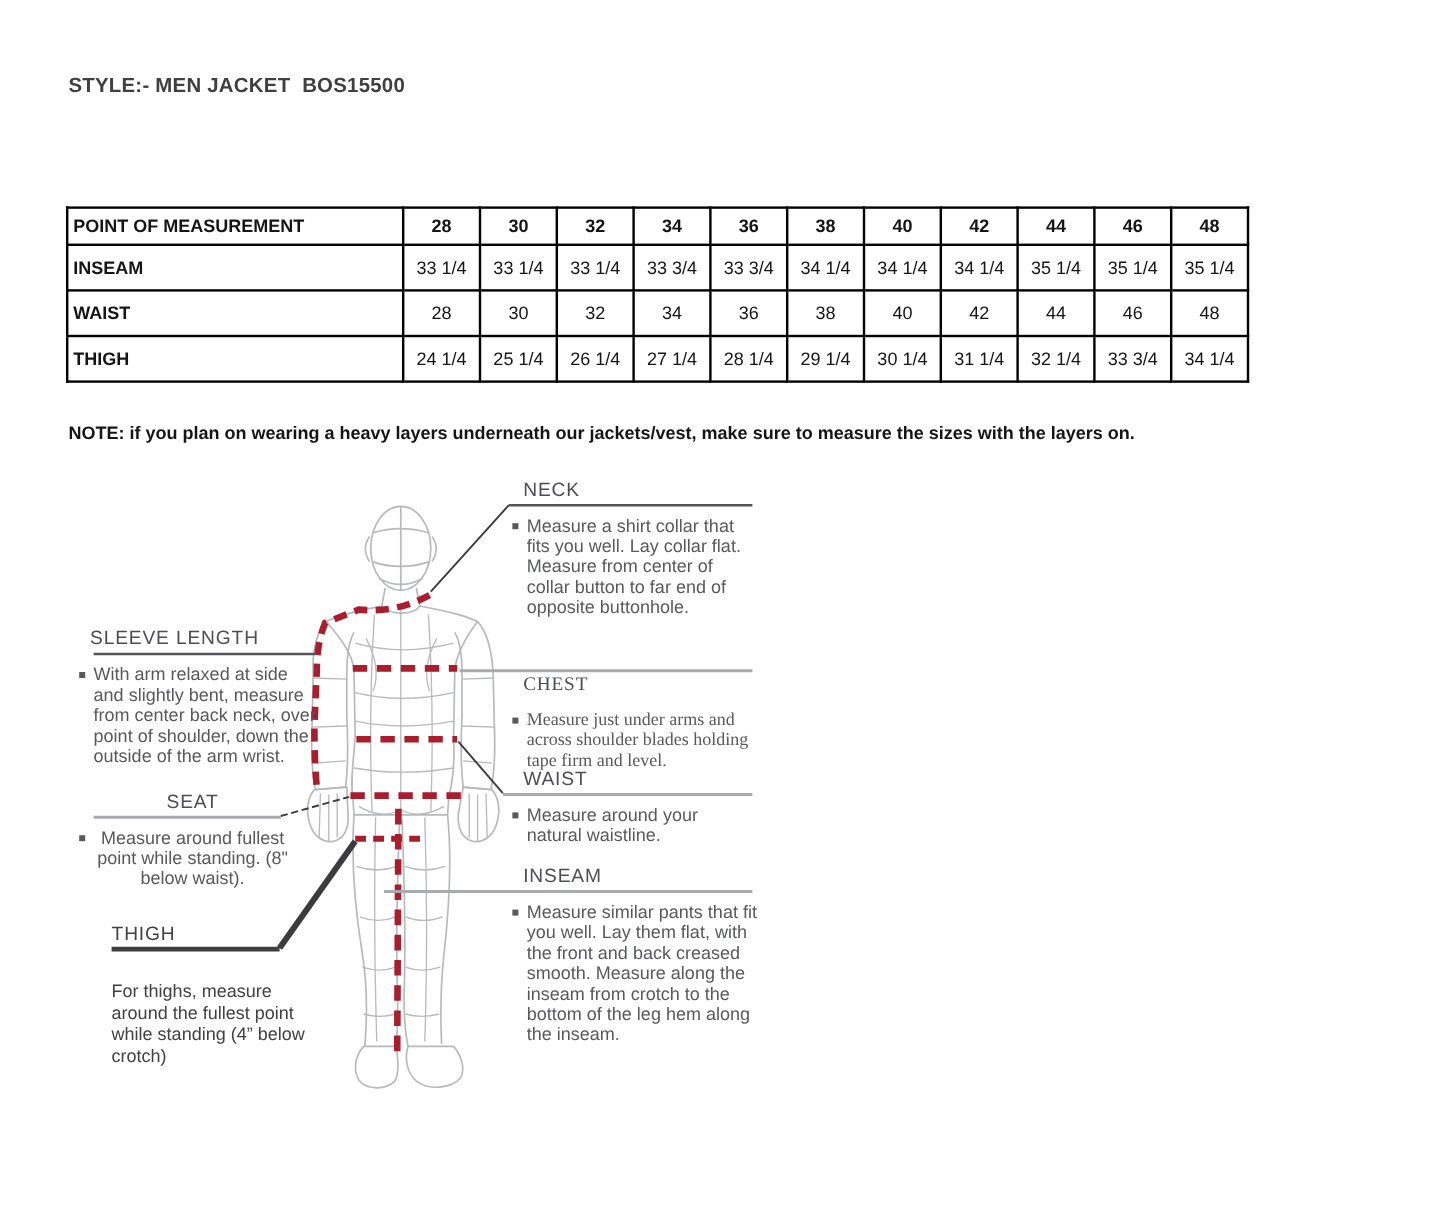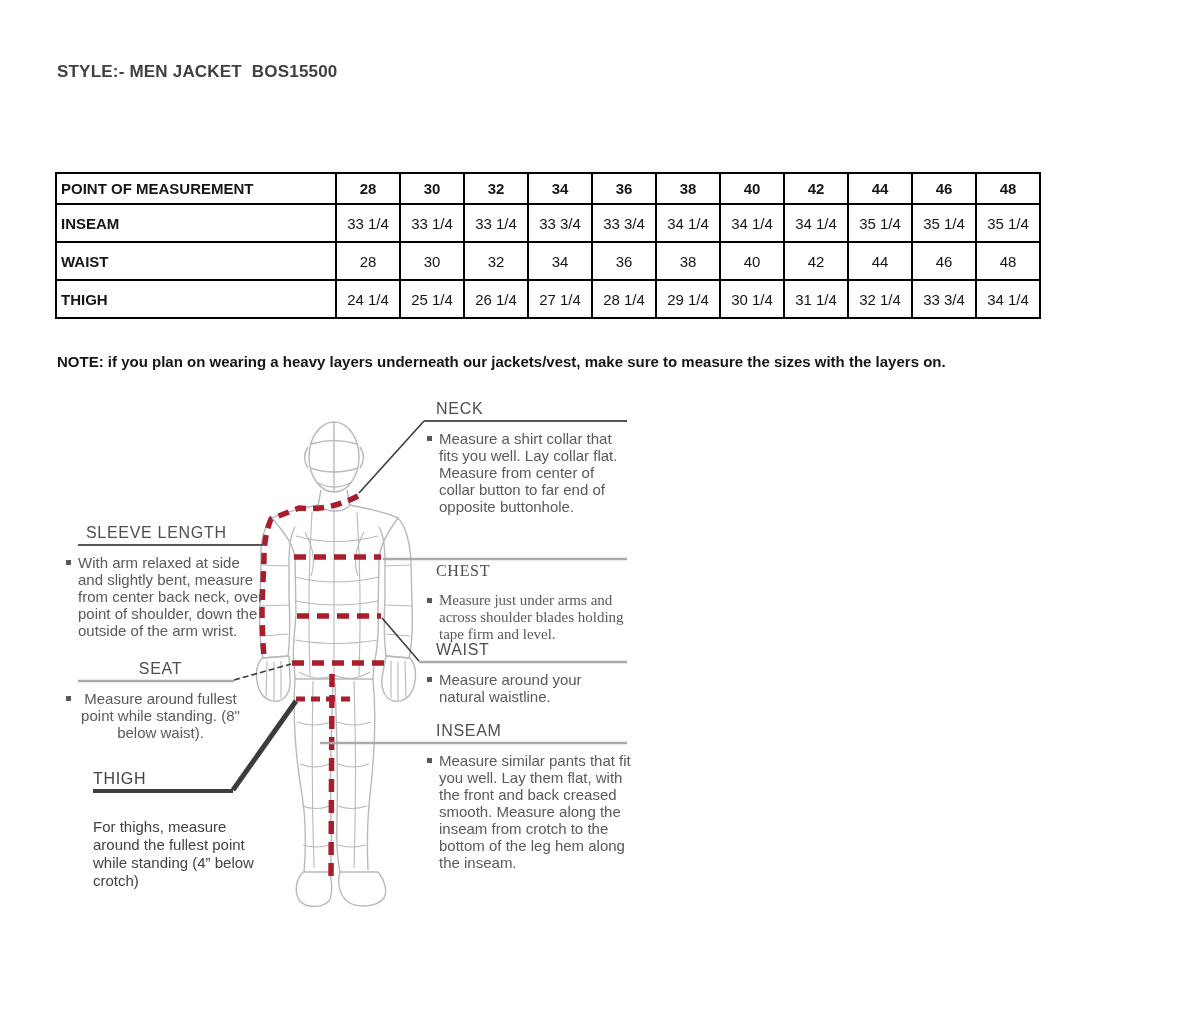--- a/index.html
+++ b/index.html
@@ -234,21 +234,21 @@
 
   <div class="guide-block w-right" style="left:427px; top:720px;">
     <div class="guide-title" style="margin-left:9px;">INSEAM</div>
     <div class="guide-desc">
       <span class="bullet"></span>
       <p>Measure similar pants that fit you well. Lay them flat, with the front and back creased smooth. Measure along the inseam from crotch to the bottom of the leg hem along the inseam.</p>
     </div>
   </div>
 
   <div class="guide-block w-sleeve" style="left:66px; top:522px;">
-    <div class="guide-title" style="margin-left:20px;">SLEEVE LENGTH</div>
+    <div class="guide-title" style="margin-left:9px;">SLEEVE LENGTH</div>
     <div class="guide-desc">
       <span class="bullet"></span>
       <p>With arm relaxed at side and slightly bent, measure from center back neck, over point of shoulder, down the outside of the arm wrist.</p>
     </div>
   </div>
 
   <div class="guide-block w-seat" style="left:66px; top:658px;text-align:center;">
     <div class="guide-title" style="margin-left:12px;">SEAT</div>
     <div class="guide-desc">
       <span class="bullet"></span>

